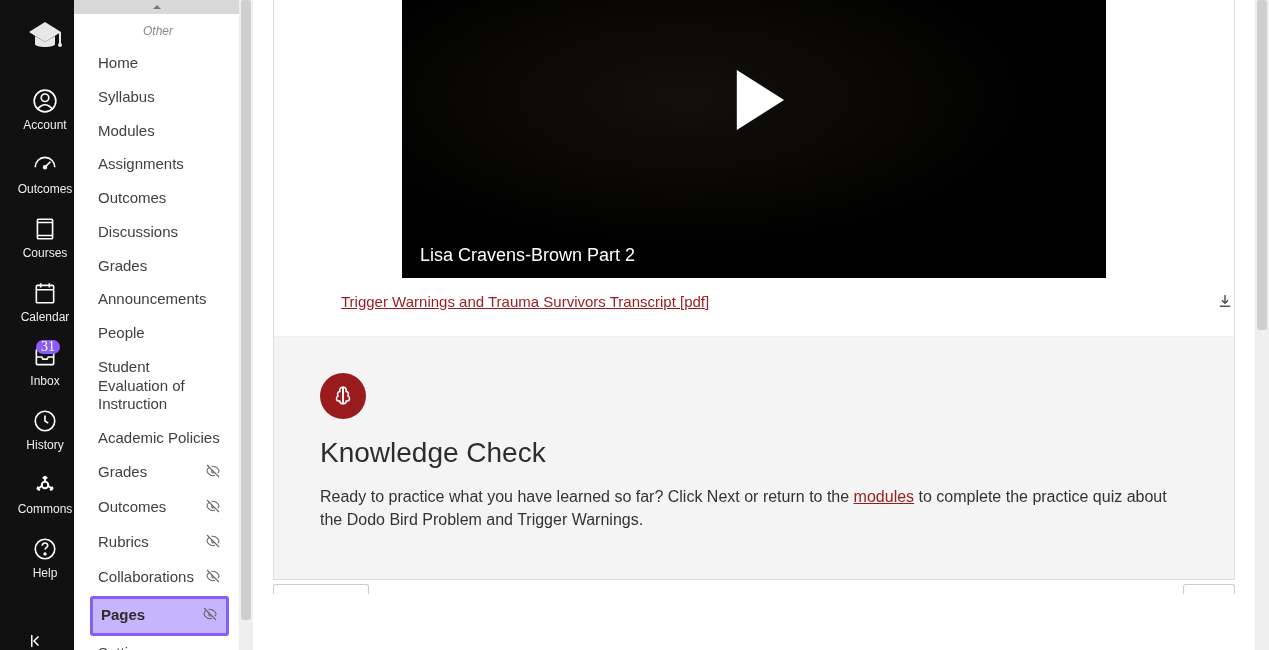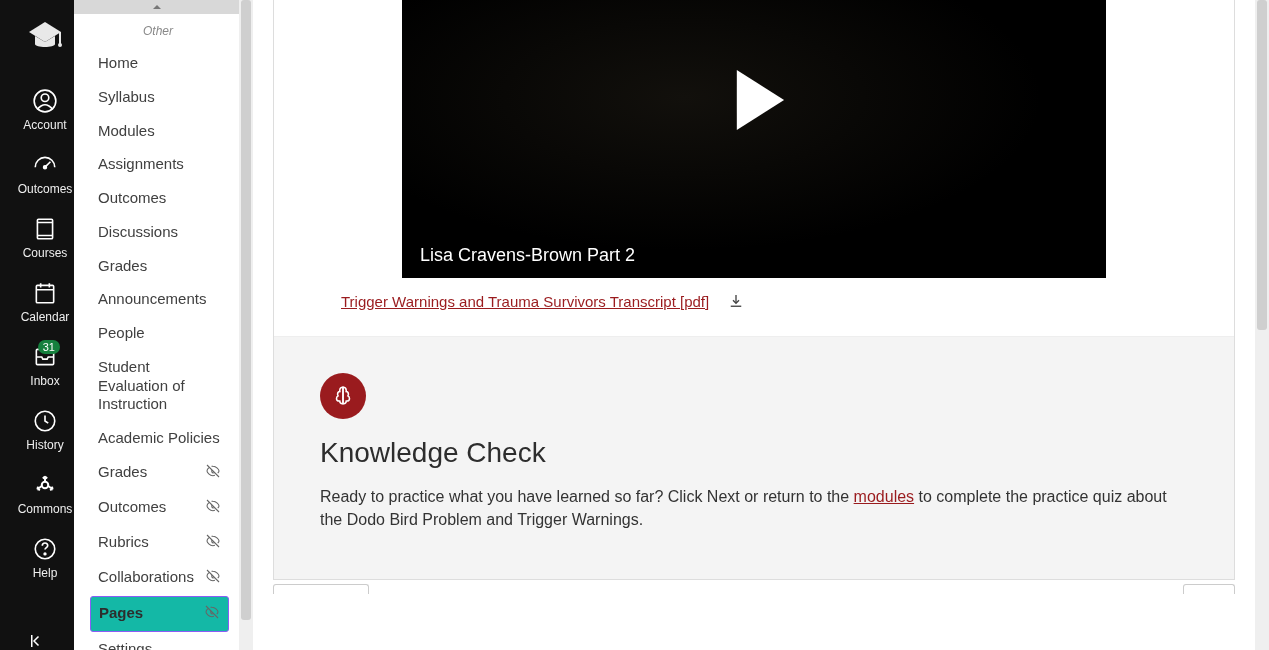--- a/index.html
+++ b/index.html
@@ -4,44 +4,44 @@
 <style>
   html,body{margin:0;padding:0;height:100%;font-family:-apple-system,BlinkMacSystemFont,"Segoe UI",Helvetica,Arial,sans-serif;color:#2d2d2d;background:#fff;}
   *{box-sizing:border-box;}
   .app{display:flex;width:1269px;height:650px;overflow:hidden;position:relative;}
   
   .rail{width:74px;background:#111;color:#fff;display:flex;flex-direction:column;align-items:center;padding-top:18px;flex:0 0 74px;padding-left:16px;}
   .rail-logo{width:40px;height:40px;margin-bottom:22px;}
   .rail-item{display:flex;flex-direction:column;align-items:center;width:100%;padding:8px 0 12px 0;cursor:pointer;position:relative;}
   .rail-item .icon{width:26px;height:26px;display:flex;align-items:center;justify-content:center;}
   .rail-item .lbl{font-size:12px;margin-top:4px;color:#eee;}
-  .badge{position:absolute;top:4px;right:14px;background:#15803d;color:#fff;border-radius:10px;font-size:11px;padding:1px 5px;line-height:12px;}
+  .badge{position:absolute;top:4px;right:14px;background:#8b5cf6;color:#fff;border-radius:10px;font-size:14px;padding:1px 5px;line-height:12px;font-family:Liberation Serif, serif;}
   
   .coursenav-wrap{width:165px;flex:0 0 165px;background:#fff;position:relative;border-right:0px solid #ccc;}
   .scroll-arrow{height:14px;background:#d8d8d8;display:flex;align-items:center;justify-content:center;}
   .scroll-arrow svg{width:10px;height:10px;fill:#666;}
   .coursenav{height:calc(100% - 14px);overflow-y:auto;padding:6px 10px 20px 16px;}
   .coursenav-heading{font-size:12px;font-style:italic;color:#888;padding:4px 0 8px 6px;margin-left:47px;}
   .cn-item{display:flex;align-items:center;justify-content:space-between;padding:7px 8px;margin:1px 0;border-radius:3px;cursor:pointer;}
   .cn-item .txt{color:#404040;font-size:15px;line-height:1.25;}
-  .cn-item.active{background:#14b8a6;border:1px solid #8b5cf6;}
+  .cn-item.active{background:#c4b5fd;border:3px solid #8b5cf6;}
   .cn-item.active .txt{color:#2d2d2d;font-weight:600;}
   .cn-item .hidden-ic{width:16px;height:16px;}
   
   .fake-scroll{width:14px;flex:0 0 14px;background:#efefef;position:relative;}
   .fake-scroll .thumb{position:absolute;left:2px;right:2px;top:0;height:620px;background:#cfcfcf;border-radius:3px;}
   
   .main{flex:1;display:flex;flex-direction:column;overflow:hidden;background:#fff;}
   .page-card{margin:0 20px 4px 20px;border:1px solid #ddd;border-top:none;background:#fff;}
   .video{margin:0 auto;height:278px;background:#0a0a0a;position:relative;width:704px;overflow:hidden;}
   .video::before{content:"";position:absolute;inset:0;background:radial-gradient(ellipse at 40% 35%, rgba(90,80,60,0.2), rgba(0,0,0,0) 60%), linear-gradient(#000,#000);}
   .video .play{position:absolute;left:50%;top:40%;transform:translate(-50%,-60%);}
   .video .play svg{width:86px;height:86px;fill:#fff;}
   .video .title{position:absolute;left:18px;bottom:12px;color:#fff;font-size:18px;font-weight:500;}
-  .under-video{padding:14px 0 26px 67px;display:flex;align-items:center;gap:18px;}
+  .under-video{padding:14px 0 26px 67px;display:flex;align-items:center;gap:18px;justify-content:space-between;}
   .under-video a{color:#9a1b1e;text-decoration:underline;font-size:15px;}
   .dl-ic{width:18px;height:18px;}
   .kc{background:#f4f4f4;border-top:1px solid #eee;padding:36px 46px 48px 46px;}
   .kc-icon{width:46px;height:46px;border-radius:50%;background:#9a1b1e;display:flex;align-items:center;justify-content:center;margin-bottom:18px;}
   .kc h2{font-size:28px;font-weight:500;margin:0 0 16px 0;color:#2d2d2d;}
   .kc p{font-size:16px;line-height:1.45;color:#333;margin:0;}
   .kc p a{color:#9a1b1e;text-decoration:underline;}
   .footer-row{height:10px;margin:0 20px;display:flex;justify-content:space-between;}
   .footer-row .box{border:1px solid #ccc;border-bottom:none;border-radius:3px 3px 0 0;height:10px;}
   .footer-row .box.left{width:96px;}

